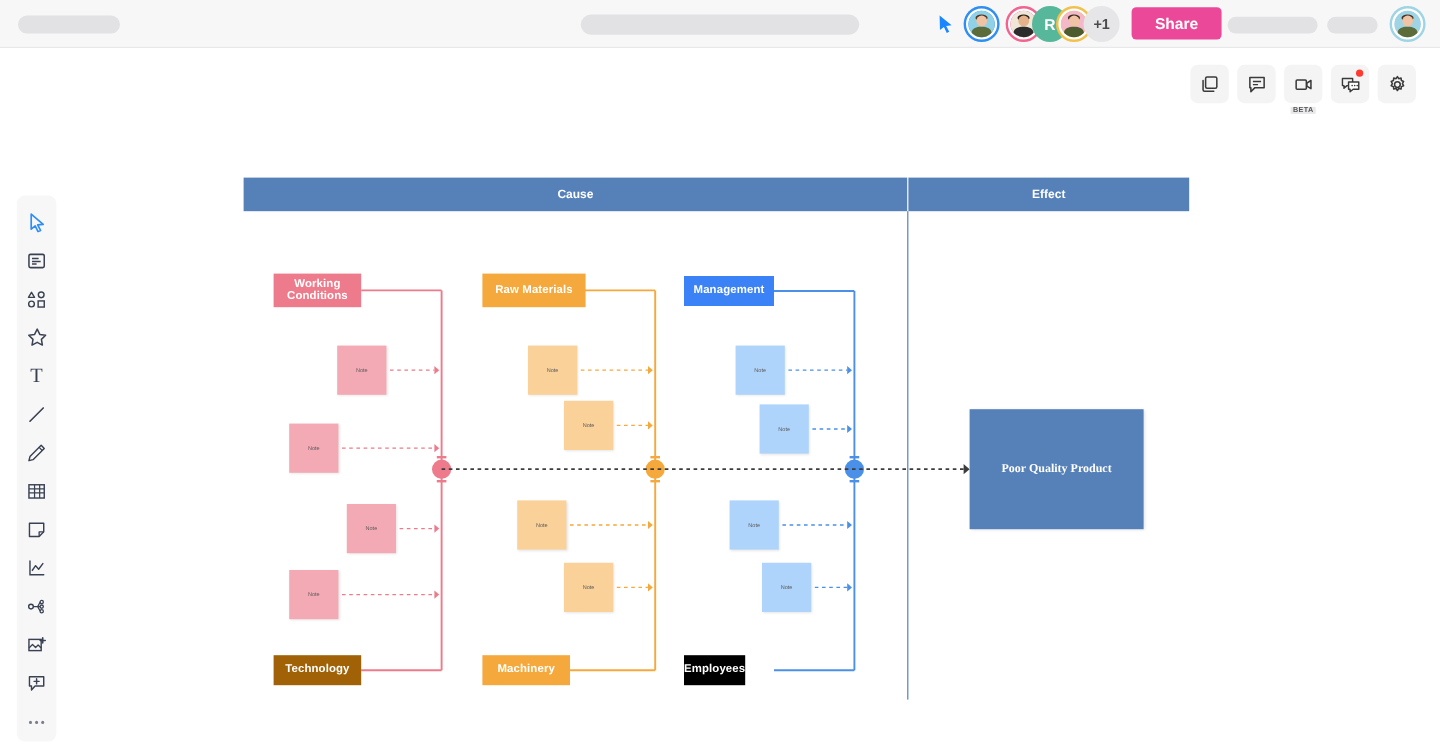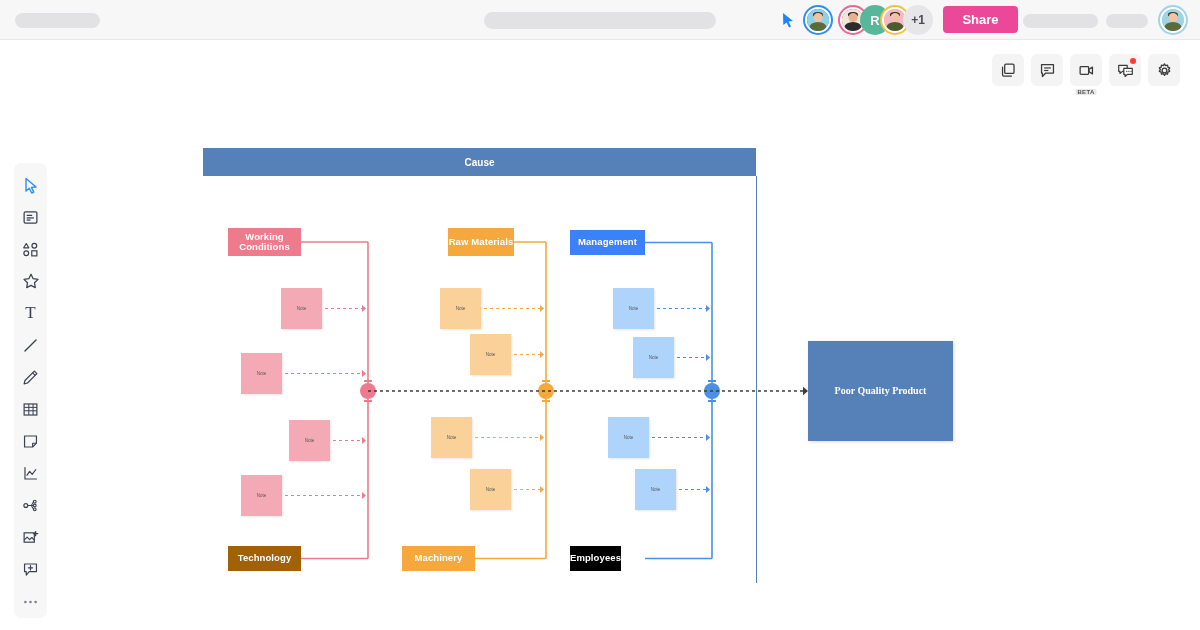--- a/index.html
+++ b/index.html
@@ -306,20 +306,21 @@
         <circle cx="4" cy="4" r="1.5" fill="#7a7f8c"></circle>
         <circle cx="10" cy="4" r="1.5" fill="#7a7f8c"></circle>
         <circle cx="16" cy="4" r="1.5" fill="#7a7f8c"></circle>
       </svg>
     </div>
   </div>
 
   <div class="diagram">
 
     <div class="hdr" id="hdr-cause" style="left: 203px; top: 148px; width: 553px; height: 28px;">Cause</div>
+    <div class="hdr" id="hdr-effect" style="left: 757px; top: 148px; width: 234px; height: 28px;">Effect</div>
     <div class="divider" id="cause-effect-divider" style="left: 756px; top: 176px; height: 407px;"></div>
 
     <svg class="wires" id="wires">
         <line x1="301" y1="242" x2="368" y2="242" stroke="#ee7b8b" stroke-width="1.6"></line>
         <line x1="368" y1="242" x2="368" y2="558.5" stroke="#ee7b8b" stroke-width="1.6"></line>
         <line x1="301" y1="558.5" x2="368" y2="558.5" stroke="#ee7b8b" stroke-width="1.6"></line>
         <line x1="364" y1="381" x2="372" y2="381" stroke="#ee7b8b" stroke-width="2"></line>
         <line x1="364" y1="401" x2="372" y2="401" stroke="#ee7b8b" stroke-width="2"></line>
         <circle cx="368" cy="391" r="8" fill="#ee7b8b"></circle>
         <line x1="325" y1="308.5" x2="362" y2="308.5" stroke="#ee7b8b" stroke-width="1.1" stroke-dasharray="3,3"></line>
@@ -366,21 +367,21 @@
         <div class="note" style="left: 281px; top: 288px; width: 41px; height: 41px; background: rgb(244, 170, 181);">Note</div>
         <div class="note" style="left: 241px; top: 353px; width: 41px; height: 41px; background: rgb(244, 170, 181);">Note</div>
         <div class="note" style="left: 289px; top: 420px; width: 41px; height: 41px; background: rgb(244, 170, 181);">Note</div>
         <div class="note" style="left: 241px; top: 475px; width: 41px; height: 41px; background: rgb(244, 170, 181);">Note</div>
         <div class="branch-label" style="left: 228px; top: 228px; width: 73px; height: 28px; background: rgb(238, 123, 139);">Working Conditions</div>
         <div class="branch-label" style="left: 228px; top: 546px; width: 73px; height: 25px; background: #a16207;">Technology</div>
         <div class="note" style="left: 440px; top: 288px; width: 41px; height: 41px; background: rgb(250, 209, 153);">Note</div>
         <div class="note" style="left: 470px; top: 334px; width: 41px; height: 41px; background: rgb(250, 209, 153);">Note</div>
         <div class="note" style="left: 431px; top: 417px; width: 41px; height: 41px; background: rgb(250, 209, 153);">Note</div>
         <div class="note" style="left: 470px; top: 469px; width: 41px; height: 41px; background: rgb(250, 209, 153);">Note</div>
-        <div class="branch-label" style="left: 402px; top: 228px; width: 66px; height: 28px; background: rgb(245, 168, 60); margin-left: 46px;">Raw Materials</div>
+        <div class="branch-label" style="left: 402px; top: 228px; width: 86px; height: 28px; background: rgb(245, 168, 60);">Raw Materials</div>
         <div class="branch-label" style="left: 402px; top: 546px; width: 73px; height: 25px; background: rgb(245, 168, 60);">Machinery</div>
         <div class="note" style="left: 613px; top: 288px; width: 41px; height: 41px; background: rgb(174, 212, 251);">Note</div>
         <div class="note" style="left: 633px; top: 337px; width: 41px; height: 41px; background: rgb(174, 212, 251);">Note</div>
         <div class="note" style="left: 608px; top: 417px; width: 41px; height: 41px; background: rgb(174, 212, 251);">Note</div>
         <div class="note" style="left: 635px; top: 469px; width: 41px; height: 41px; background: rgb(174, 212, 251);">Note</div>
         <div class="branch-label" style="left: 570px; top: 230px; width: 75px; height: 25px; background: #3b82f6;">Management</div>
         <div class="branch-label" style="left: 570px; top: 546px; width: 51px; height: 25px; background: #000000;">Employees</div>
       </div>
 
     <div class="effect-box" id="effect-box" style="left: 808px; top: 341px; width: 145px; height: 100px; background: rgb(85, 128, 184);">Poor Quality Product</div>

